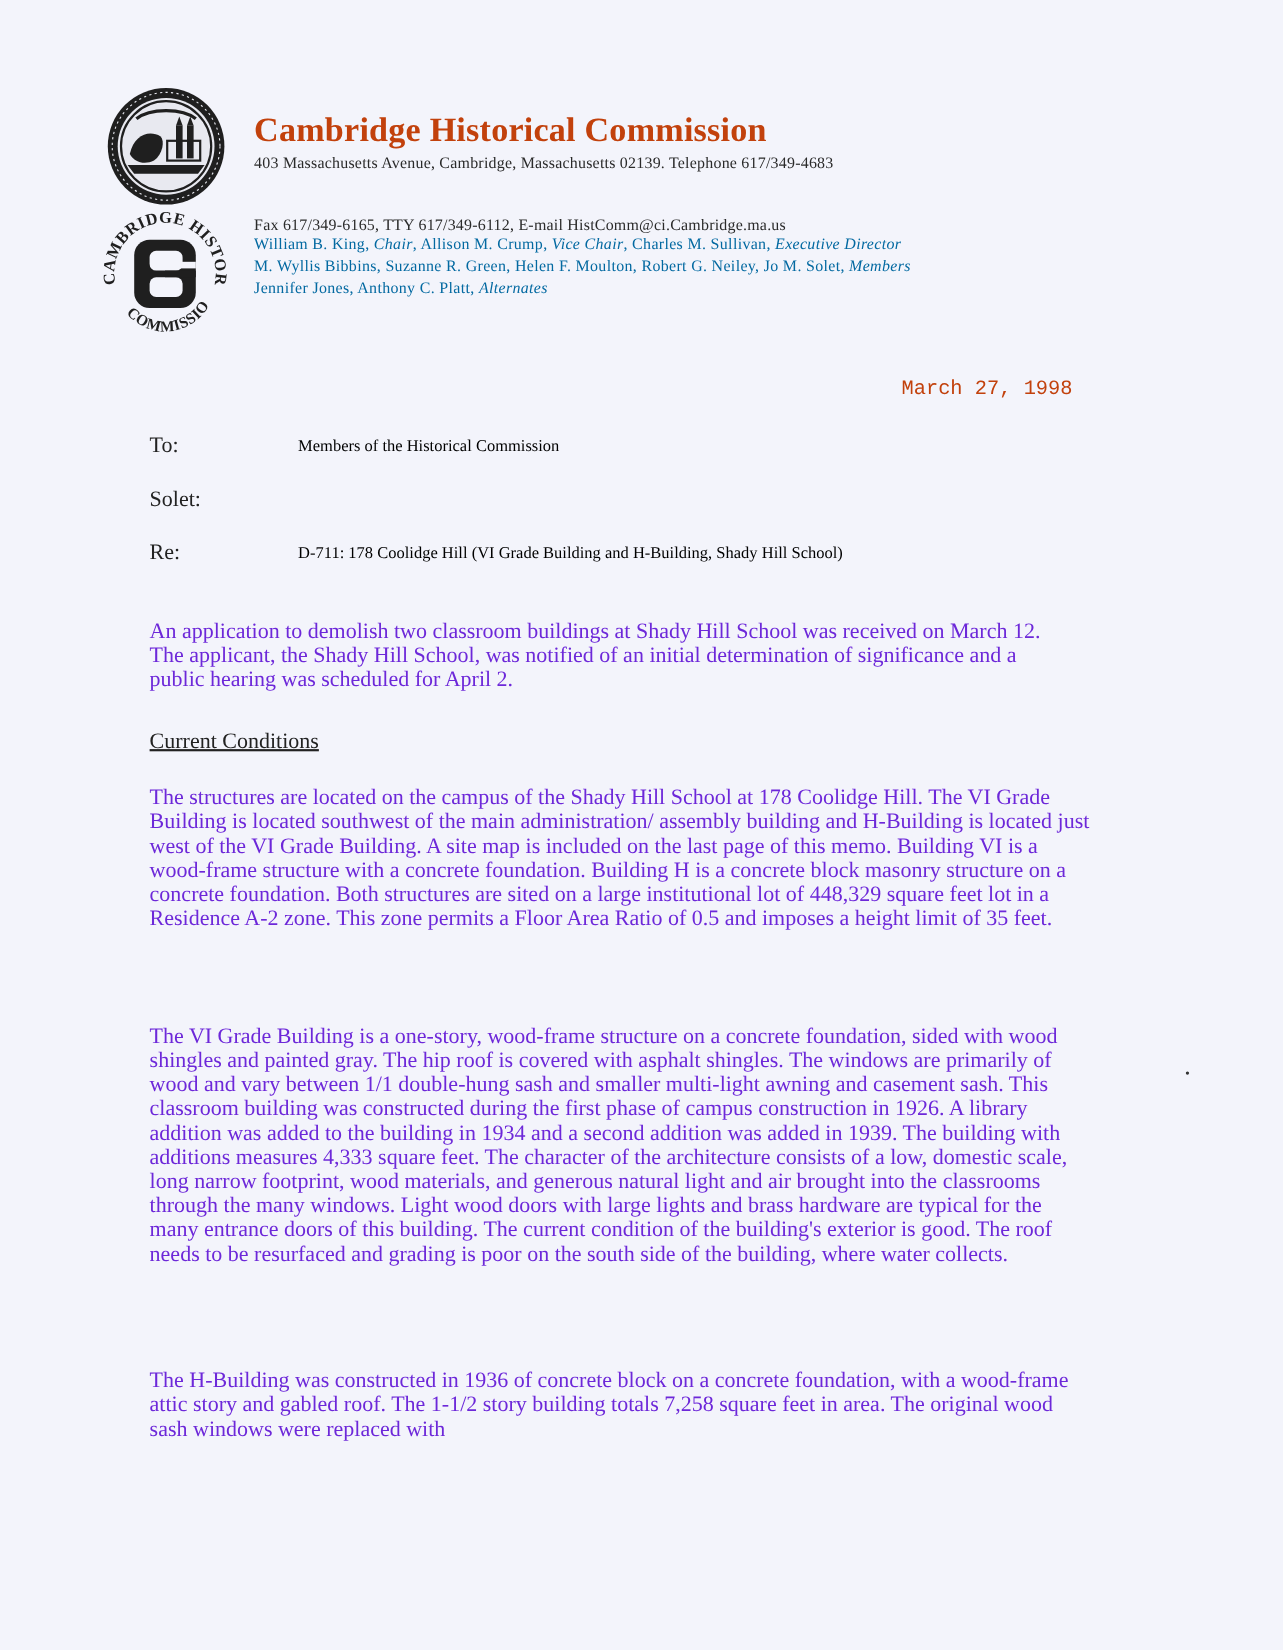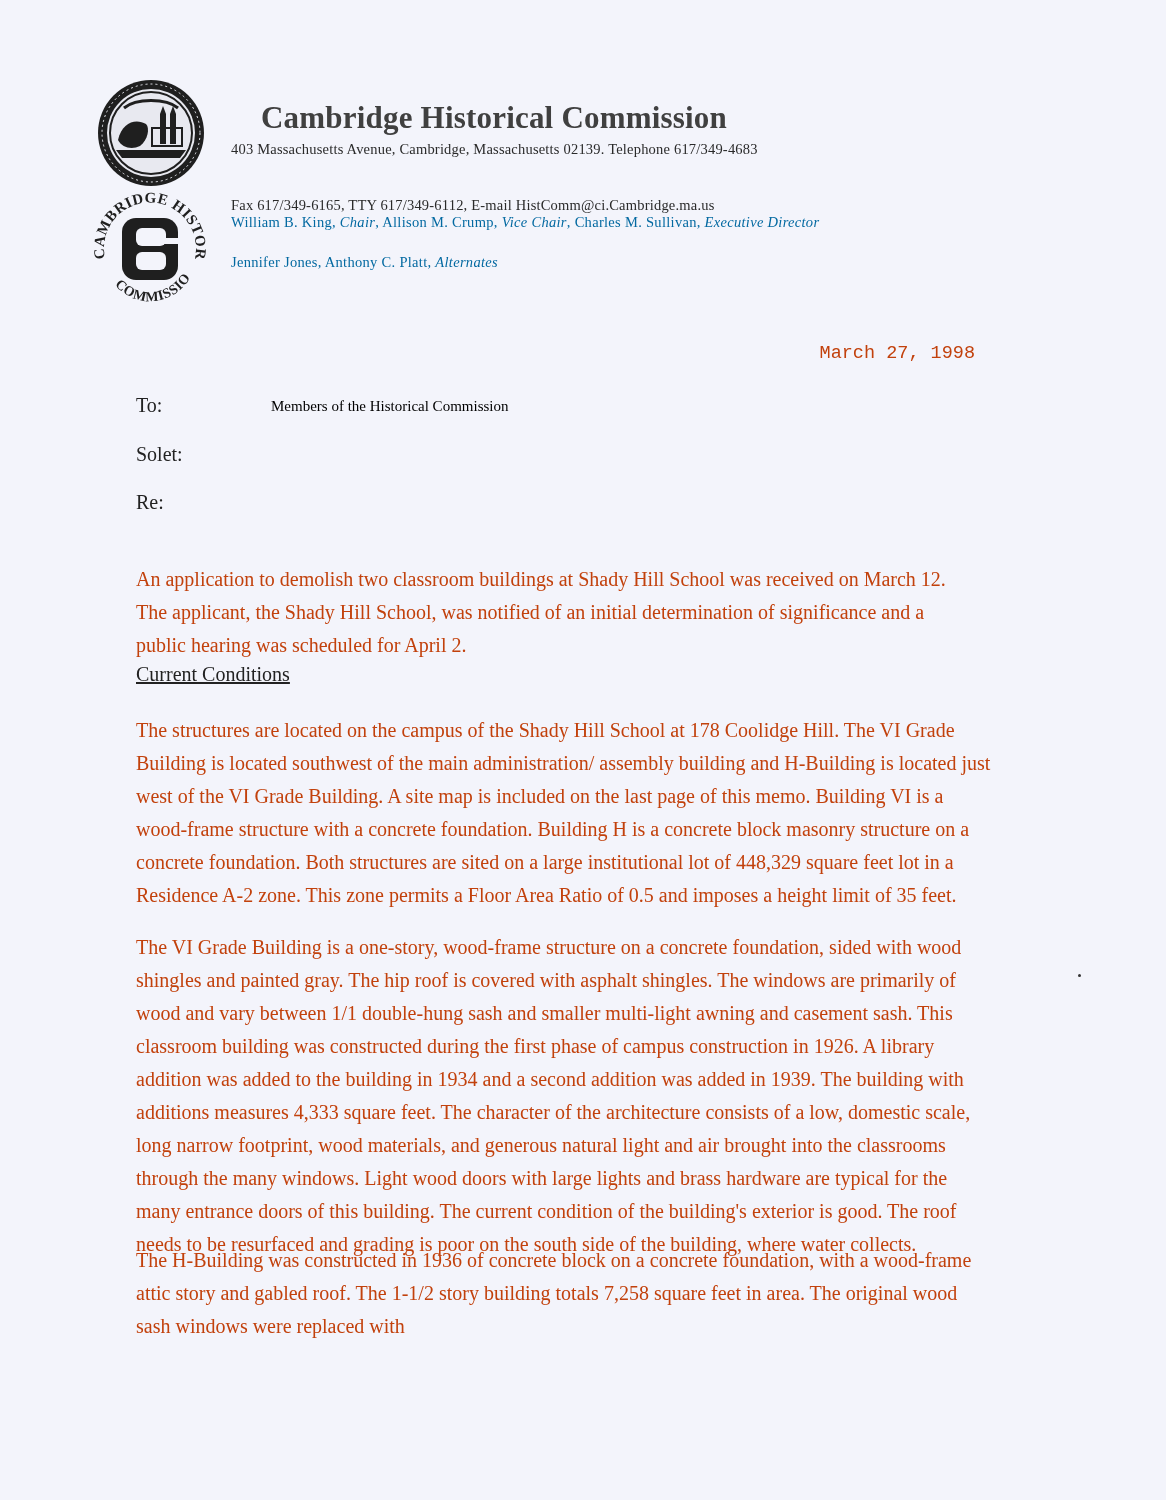--- a/index.html
+++ b/index.html
@@ -23,24 +23,23 @@
     .chc-logo {
       position: absolute;
       left: 84px; top: 192px;
       width: 132px; height: 116px;
     }
     .org-name {
       position: absolute;
       left: 231px; top: 100px;
       font-size: 31px;
       font-weight: bold;
-      color: #404040;
+      color: #c2410c;
       letter-spacing: 0.2px;
       white-space: nowrap;
-      margin-left: 30px;
     }
     .contact-line {
       position: absolute;
       left: 231px;
       font-size: 14.5px;
       color: #2a2a2a;
       white-space: nowrap;
       letter-spacing: 0.2px;
     }
     .contact-line.l1 { top: 141px; }
@@ -84,22 +83,22 @@
     }
     .row-to { top: 394px; }
     .row-from { top: 443px; }
     .row-re { top: 491px; }
 
     .body-text {
       position: absolute;
       left: 136px;
       width: 860px;
       font-size: 20px;
-      line-height: 33px;
-      color: #c2410c;
+      line-height: 22px;
+      color: #6d28d9;
     }
     .p1 { top: 563px; }
     .section-heading {
       position: absolute;
       left: 136px; top: 663px;
       font-size: 20px;
       text-decoration: underline;
       color: #222;
     }
     .p2 { top: 714px; }
@@ -151,32 +150,36 @@
     <rect x="78" y="46" width="16" height="6" fill="#f3f4fb"></rect>
   </svg>
 
   <div class="org-name">Cambridge Historical Commission</div>
   <div class="contact-line l1">403 Massachusetts Avenue, Cambridge, Massachusetts 02139.  Telephone 617/349-4683</div>
   <div class="contact-line l2">Fax 617/349-6165,  TTY 617/349-6112,  E-mail HistComm@ci.Cambridge.ma.us</div>
 
   <div class="officers-line l1">
     <span>William B. King, </span><i>Chair</i><span>, Allison M. Crump, </span><i>Vice Chair</i><span>, Charles M. Sullivan, </span><i>Executive Director</i>
   </div>
+  <div class="officers-line l2">
+    <span>M. Wyllis Bibbins, Suzanne R. Green, Helen F. Moulton, Robert G. Neiley, Jo M. Solet, </span><i>Members</i>
+  </div>
   <div class="officers-line l3">
     <span>Jennifer Jones, Anthony C. Platt, </span><i>Alternates</i>
   </div>
 
   <div class="date">March 27, 1998</div>
 
   <div class="memo-label row-to">To:</div>
   <div class="memo-value row-to">Members of the Historical Commission</div>
 
   <div class="memo-label row-from">Solet:</div>
 
   <div class="memo-label row-re">Re:</div>
+  <div class="memo-value row-re" style="width:705px;">D-711: 178 Coolidge Hill  (VI Grade Building and H-Building, Shady Hill School)</div>
 
   <div class="body-text p1" style="width:840px;">An application to demolish two classroom buildings at Shady Hill School was received on March 12.  The applicant, the Shady Hill School, was notified of an initial determination of significance and a public hearing was scheduled for April 2.</div>
 
   <div class="section-heading">Current Conditions</div>
 
   <div class="body-text p2" style="width:860px;">The structures are located on the campus of the Shady Hill School at 178 Coolidge Hill.  The VI Grade Building is located southwest of the main administration/ assembly building and H-Building is located just west of the VI Grade Building. A site map is included on the last page of this memo. Building VI is a wood-frame structure with a concrete foundation.  Building H is a concrete block masonry structure on a concrete foundation.  Both structures are sited on a large institutional lot of 448,329 square feet lot in a Residence A-2 zone. This zone permits a Floor Area Ratio of 0.5 and imposes a height limit of 35 feet.</div>
 
   <div class="body-text p3" style="width:860px;">The VI Grade Building is a one-story, wood-frame structure on a concrete foundation, sided with wood shingles and painted gray. The hip roof is covered with asphalt shingles. The windows are primarily of wood and vary between 1/1 double-hung sash and smaller multi-light awning and casement sash. This classroom building was constructed during the first phase of campus construction in 1926. A library addition was added to the building in 1934 and a second addition was added in 1939. The building with additions measures 4,333 square feet. The character of the architecture consists of a low, domestic scale, long narrow footprint, wood materials, and generous natural light and air brought into the classrooms through the many windows. Light wood doors with large lights and brass hardware are typical for the many entrance doors of this building. The current condition of the building's exterior is good. The roof needs to be resurfaced and grading is poor on the south side of the building, where water collects.</div>
 
   <div class="body-text p4" style="width:860px;">The H-Building was constructed in 1936 of concrete block on a concrete foundation, with a wood-frame attic story and gabled roof. The 1-1/2 story building totals 7,258 square feet in area. The original wood sash windows were replaced with</div>

